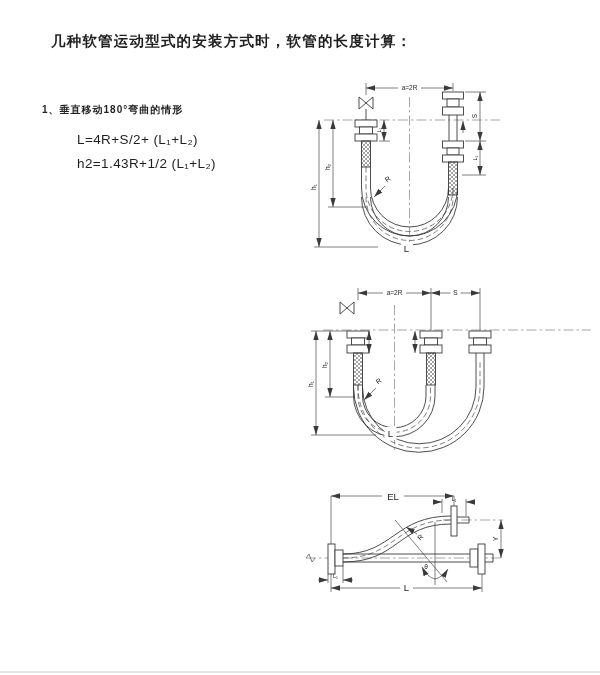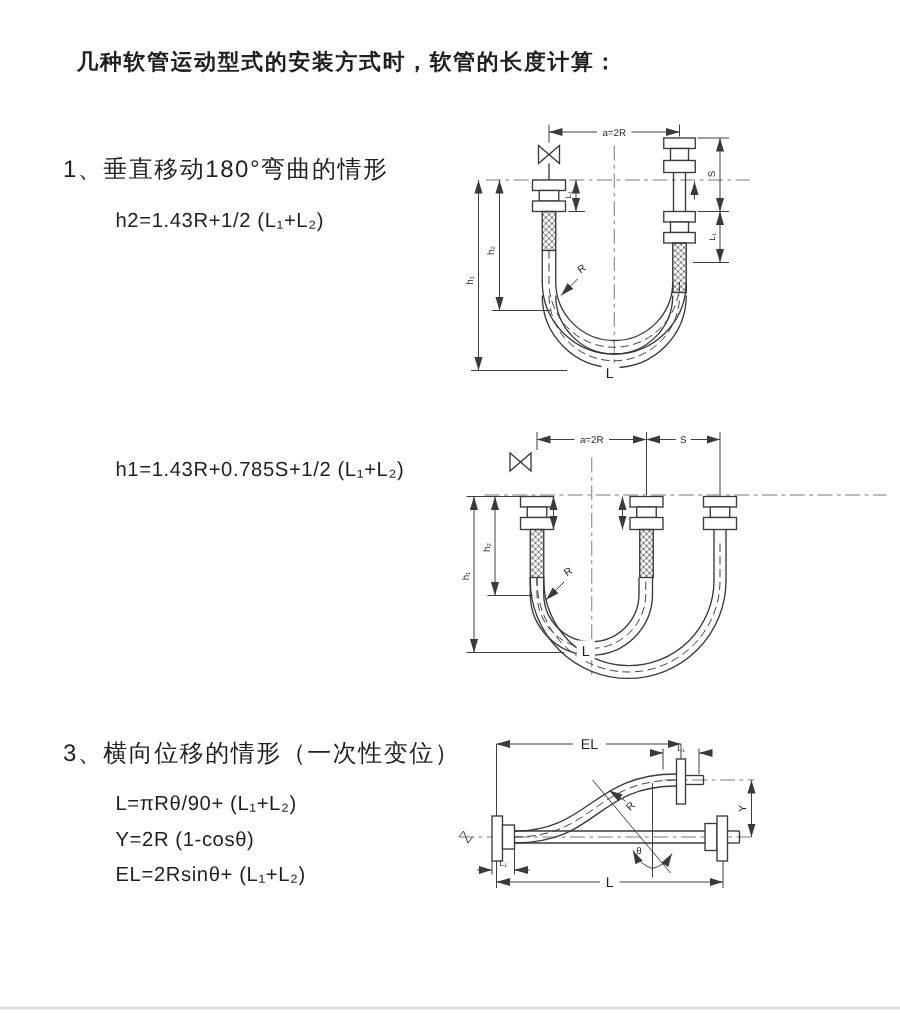--- a/index.html
+++ b/index.html
@@ -3,21 +3,21 @@
 <meta charset="utf-8">
 <style>
   html,body{margin:0;padding:0}
   body{
     width:600px;height:675px;position:relative;background:#ffffff;
     font-family:"Liberation Sans","DejaVu Sans",sans-serif;color:#1f1f1f;overflow:hidden;
   }
   .page{position:absolute;inset:0;background:#fff}
   .title{position:absolute;left:35px;top:16px;margin:16px;font-size:14.5px;font-weight:700;letter-spacing:1.2px;white-space:nowrap}
   .sec{position:absolute;left:42px}
-  .sec h2{margin:0;font-size:16px;font-weight:400;letter-spacing:1px;white-space:nowrap}
+  .sec h2{margin:0;font-size:10px;font-weight:700;letter-spacing:1px;white-space:nowrap}
   .formulas{margin-top:11px;padding-left:35px}
   .formula{font-size:13.5px;line-height:23.5px;letter-spacing:.4px;white-space:nowrap}
   .dwg{position:absolute}
   .dwg line,.dwg path,.dwg rect,.dwg polygon{stroke:#3a3a3a;stroke-width:.9;fill:none}
   .dwg .dim,.dwg .thin{stroke-width:.65}
   .dwg .cl{stroke:#6b6b6b;stroke-width:.6;stroke-dasharray:10 3 2.5 3}
   .dwg .hc{stroke-width:.65;stroke-dasharray:5.5 3}
   .dwg .f{fill:#fff}
   .dwg .bg{fill:#fff;stroke:none}
   .dwg text{fill:#1f1f1f;stroke:none;font-family:"Liberation Sans","DejaVu Sans",sans-serif}
@@ -27,38 +27,30 @@
 </head>
 <body>
 
 <div class="page">
 
   <h1 class="title">几种软管运动型式的安装方式时，软管的长度计算：</h1>
 
   <section class="sec" style="top:103px">
     <h2>1、垂直移动180°弯曲的情形</h2>
     <div class="formulas">
+      <div class="formula">L=4R+S/2+ (L₁+L₂)</div>
       <div class="formula">h2=1.43R+1/2 (L₁+L₂)</div>
     </div>
   </section>
 
   <section class="sec" style="top:290px">
     <div class="formulas">
-      <div class="formula">h1=1.43R+0.785S+1/2 (L₁+L₂)</div>
     </div>
   </section>
 
-  <section class="sec" style="top:492px">
-    <h2>3、横向位移的情形（一次性变位）</h2>
-    <div class="formulas">
-      <div class="formula">L=πRθ/90+ (L₁+L₂)</div>
-      <div class="formula">Y=2R (1-cosθ)</div>
-      <div class="formula">EL=2Rsinθ+ (L₁+L₂)</div>
-    </div>
-  </section>
 
   <div class="dwg" style="left:310px;top:75px;width:290px;height:185px">
     <svg width="290" height="185" viewBox="0 0 290 185">
       <defs>
         <marker id="a1" viewBox="0 0 10 6" refX="10" refY="3" markerWidth="9" markerHeight="6" orient="auto-start-reverse" markerUnits="userSpaceOnUse">
           <path d="M0,0 L10,3 L0,6 Z" style="fill:#3a3a3a;stroke:none"></path>
         </marker>
         <pattern id="h1" width="4" height="4" patternUnits="userSpaceOnUse">
           <path d="M0,4 L4,0 M0,0 L4,4" style="stroke:#666;stroke-width:.6;fill:none"></path>
         </pattern>

